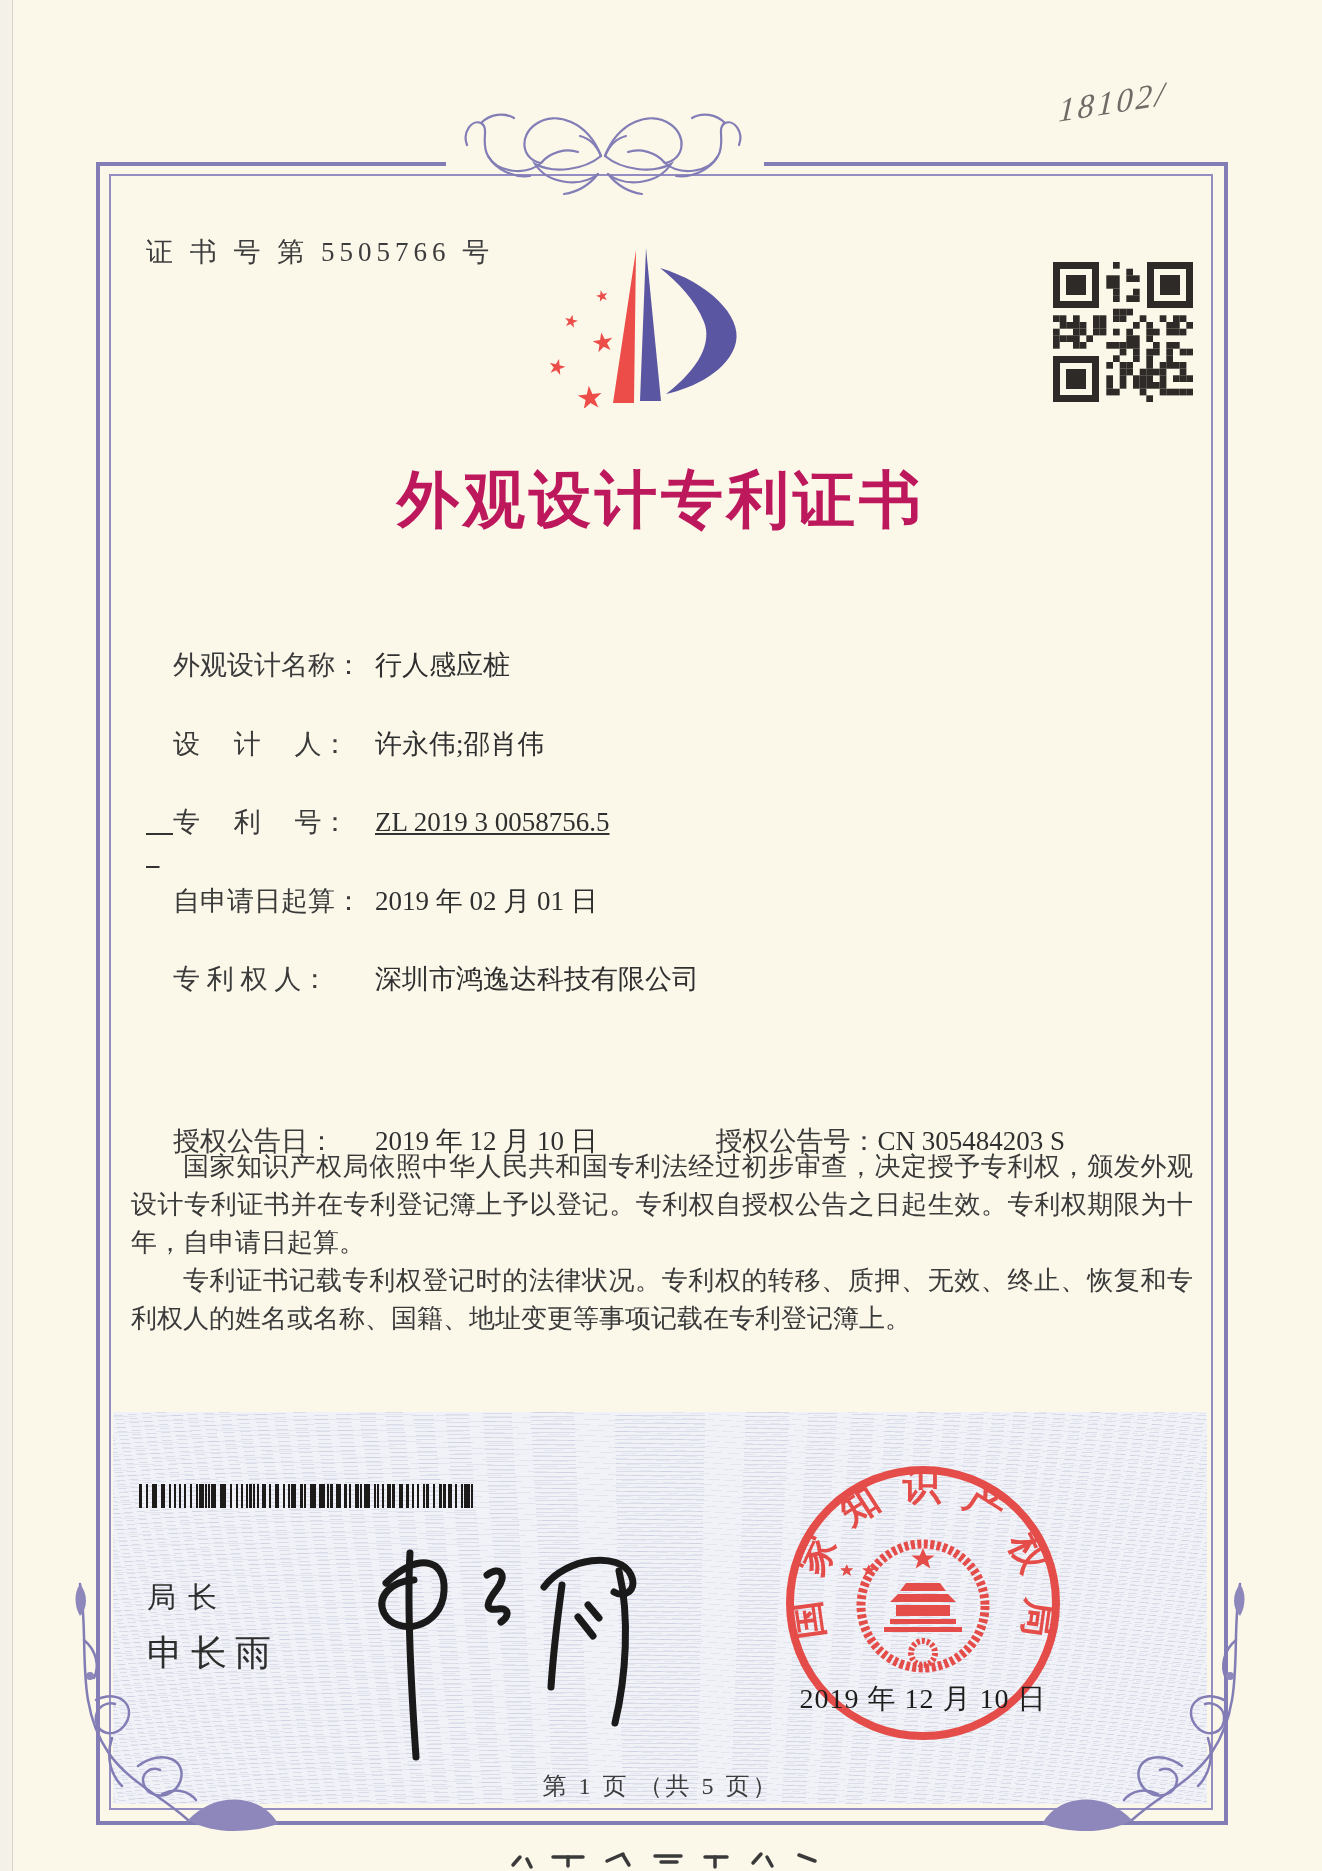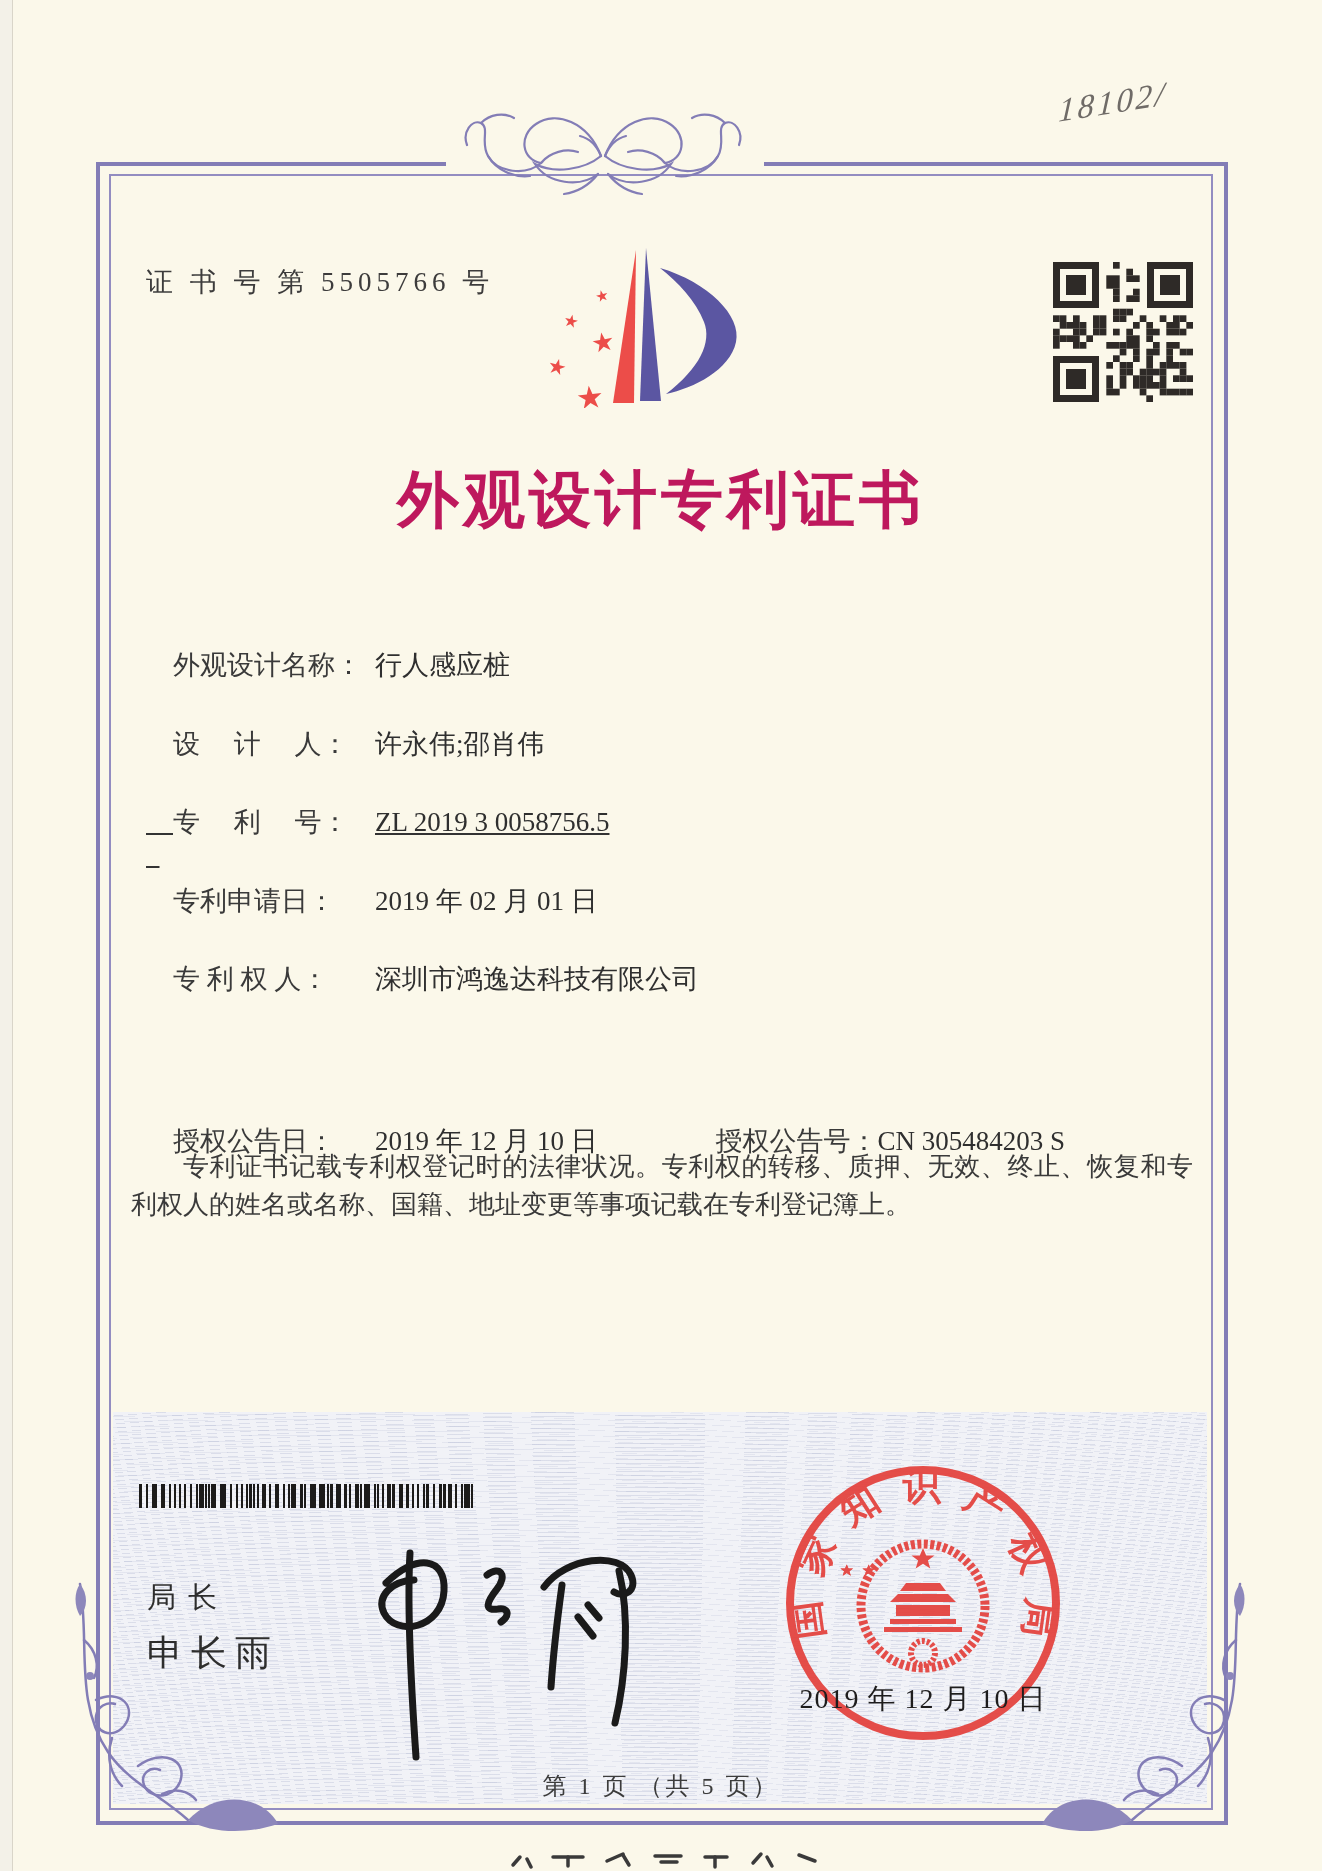--- a/index.html
+++ b/index.html
@@ -15,21 +15,21 @@
       repeating-radial-gradient(ellipse 1900px 760px at 50% 300%, rgba(128,138,180,.20) 0 1.6px, transparent 1.6px 10px),
       repeating-radial-gradient(ellipse 1500px 620px at 18% 320%, rgba(128,138,180,.12) 0 1.6px, transparent 1.6px 13px);}
 
   .ornament-top{position:absolute;left:438px;top:100px;}
   .ornament-top-mask{position:absolute;left:446px;top:158px;width:318px;height:14px;background:#fbf8ea;}
   .corner-fl{position:absolute;}
 
   .handwritten{position:absolute;left:1058px;top:84px;font-size:33px;color:#6f6b67;
     font-style:italic;letter-spacing:3px;transform:rotate(-9deg) skewX(-12deg);}
 
-  .cert-no{position:absolute;left:146px;top:264px;font-size:27px;letter-spacing:5px;color:#3d3c3c;white-space:pre;}
+  .cert-no{position:absolute;left:146px;top:234px;font-size:27px;letter-spacing:5px;color:#3d3c3c;white-space:pre;}
   .logo{position:absolute;left:450px;top:238px;}
   .qr{position:absolute;left:1053px;top:262px;}
 
   .title{position:absolute;left:0;right:0;top:458px;text-align:center;font-size:62px;font-weight:bold;
     letter-spacing:4px;color:#be185d;}
 
   .frow{position:absolute;left:146px;font-size:27px;color:#333;white-space:pre;}
   .flabel{display:inline-block;min-width:202px;color:#3a3a3a;}
   .fvalue{color:#2f2f2f;}
   .addr-lines{display:inline-block;vertical-align:top;line-height:39px;}
@@ -287,33 +287,34 @@
   <div class="frow" style="top:616px;">
     <span class="flabel">外观设计名称：</span><span class="fvalue">行人感应桩</span>
   </div>
   <div class="frow" style="top:695px;">
     <span class="flabel">设　 计 　人：</span><span class="fvalue">许永伟;邵肖伟</span>
   </div>
   <div class="frow" style="top:773px;text-decoration:underline;">
     <span class="flabel">专　 利 　号：</span><span class="fvalue">ZL 2019 3 0058756.5</span>
   </div>
   <div class="frow" style="top:852px;">
-    <span class="flabel">专利申请日：</span><span class="fvalue">2019 年 02 月 01 日</span>
+    <span class="flabel">自申请日起算：</span><span class="fvalue">2019 年 02 月 01 日</span>
   </div>
   <div class="frow" style="top:930px;">
     <span class="flabel">专 利 权 人：</span><span class="fvalue">深圳市鸿逸达科技有限公司</span>
   </div>
   <div class="frow" style="top:1092px;width:1060px;">
     <span class="flabel">授权公告日：</span><span class="fvalue">2019 年 12 月 10 日</span>
     <span class="auth-pair2">
       <span class="flabel">授权公告号：</span><span class="fvalue">CN 305484203 S</span>
     </span>
   </div>
 
   <div class="body-text">
+    <p>国家知识产权局依照中华人民共和国专利法经过初步审查，决定授予专利权，颁发外观设计专利证书并在专利登记簿上予以登记。专利权自授权公告之日起生效。专利权期限为十年，自申请日起算。</p>
     <p>专利证书记载专利权登记时的法律状况。专利权的转移、质押、无效、终止、恢复和专利权人的姓名或名称、国籍、地址变更等事项记载在专利登记簿上。</p>
   </div>
 
   <svg class="barcode" width="340" height="24" viewBox="0 0 340 24">
     <g id="barcode-bars" fill="#1c1b1a">
         <rect x="0" y="0" width="3" height="24"></rect>
         <rect x="7" y="0" width="2" height="24"></rect>
         <rect x="13" y="0" width="5" height="24"></rect>
         <rect x="22" y="0" width="4" height="24"></rect>
         <rect x="30" y="0" width="2" height="24"></rect>

